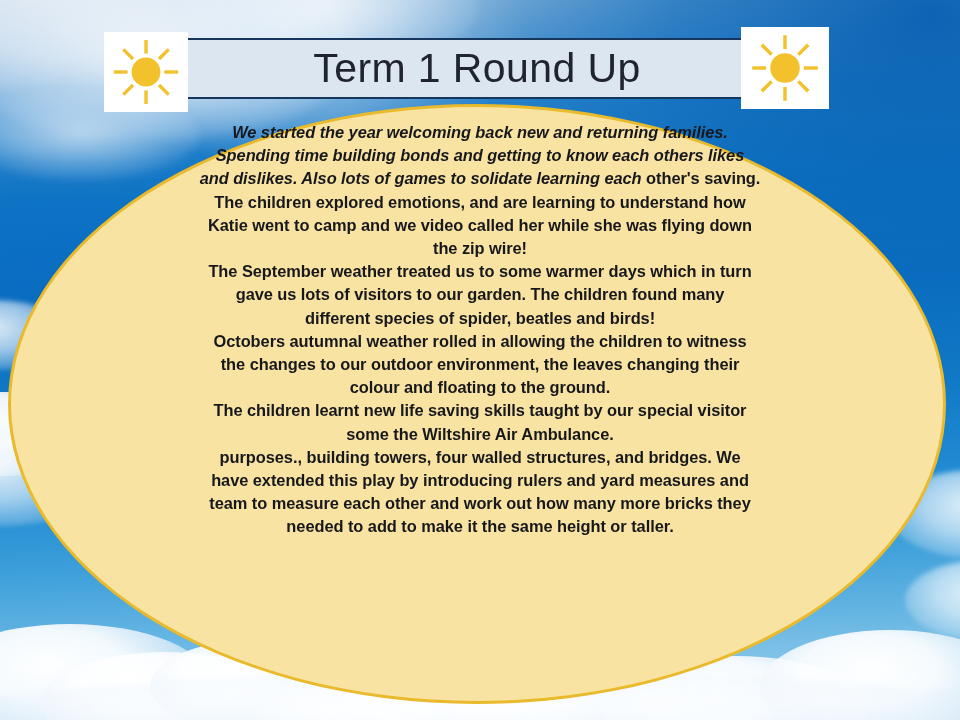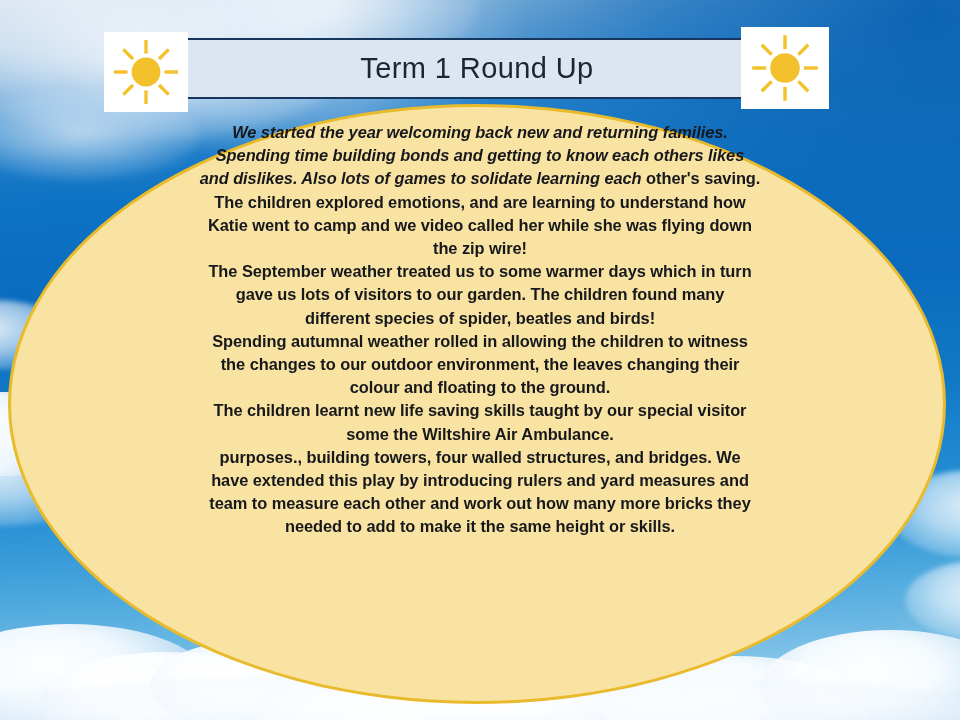--- a/index.html
+++ b/index.html
@@ -77,21 +77,21 @@
   }
   .banner-title {
     position: absolute;
     left: 105px;
     top: 38px;
     width: 720px;
     height: 61px;
     display: flex;
     align-items: center;
     justify-content: center;
-    font-size: 29px;
+    font-size: 41px;
     font-weight: 400;
     color: #1f2430;
     letter-spacing: 0.4px;
     white-space: nowrap;
     padding-left: 24px;
     box-sizing: border-box;
   }
 
   
   .sun-card {
@@ -200,24 +200,24 @@
   <div class="body-text" id="body-text">
       <p><span class="it">We started the year welcoming back new and returning families.</span></p>
       <p><span class="it">Spending time building bonds and getting to know each others likes</span></p>
       <p><span class="it">and dislikes. Also lots of games to solidate learning each</span><span> other's saving.</span></p>
       <p>The children explored emotions, and are learning to understand how</p>
       <p>Katie went to camp and we video called her while she was flying down</p>
       <p>the zip wire!</p>
       <p>The September weather treated us to some warmer days which in turn</p>
       <p>gave us lots of visitors to our garden. The children found many</p>
       <p>different species of spider, beatles and birds!</p>
-      <p>Spending autumnal weather rolled in allowing the children to witness</p>
+      <p>Octobers autumnal weather rolled in allowing the children to witness</p>
       <p>the changes to our outdoor environment, the leaves changing their</p>
       <p>colour and floating to the ground.</p>
       <p>The children learnt new life saving skills taught by our special visitor</p>
       <p>some the Wiltshire Air Ambulance.</p>
       <p>purposes., building towers, four walled structures, and bridges. We</p>
       <p>have extended this play by introducing rulers and yard measures and</p>
       <p>team to measure each other and work out how many more bricks they</p>
-      <p>needed to add to make it the same height or skills.</p>
+      <p>needed to add to make it the same height or taller.</p>
     </div>
 
 </div>
 
 </body></html>

